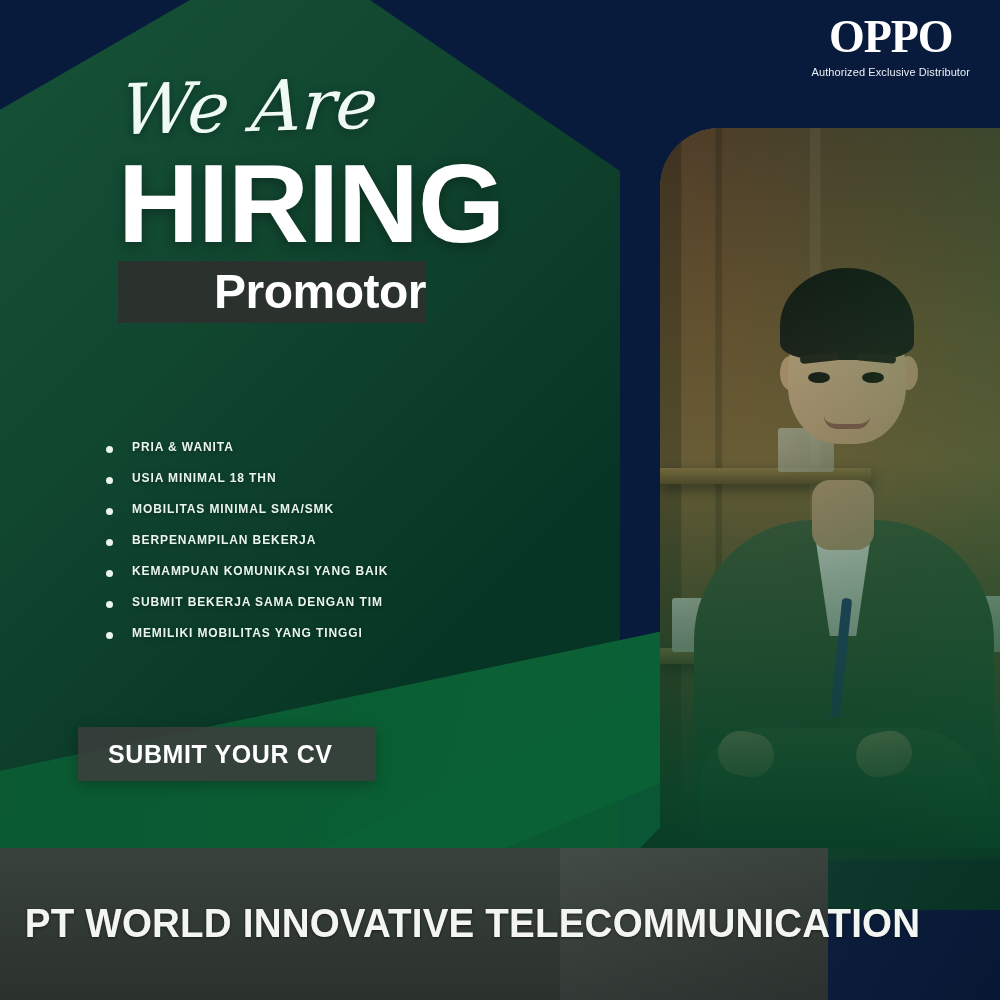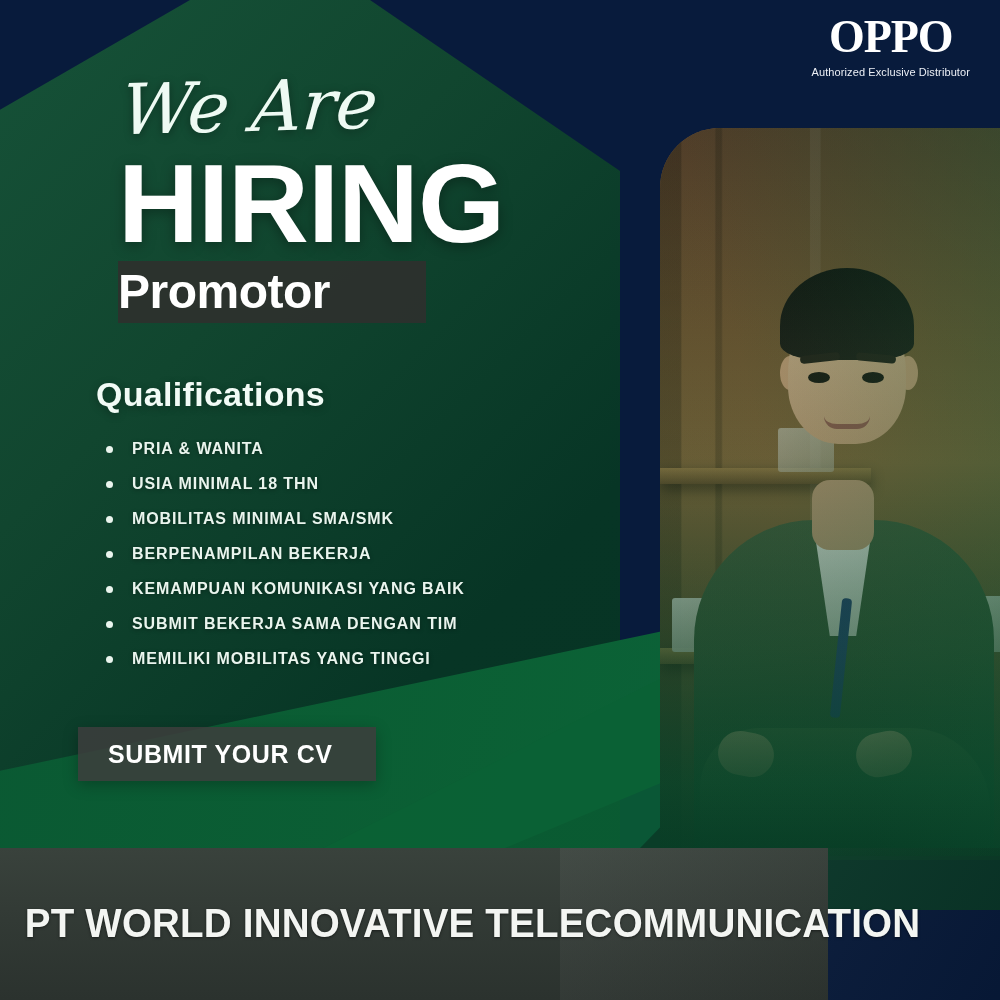--- a/index.html
+++ b/index.html
@@ -198,40 +198,40 @@
   .hiring {
     position:absolute; left:118px; top:148px;
     color:#ffffff; font-size:112px; font-weight:700;
     line-height:1; letter-spacing:-1px;
     text-shadow:0 3px 14px rgba(0,0,0,.35);
   }
   .promotor-box {
     position:absolute; left:118px; top:261px;
     width:308px; height:62px;
     background:rgba(45,48,45,.93);
-    display:flex; align-items:center; justify-content:flex-start;
+    display:flex; align-items:center; justify-content:flex-end;
   }
   .promotor-box span {
     color:#ffffff; font-size:48px; font-weight:700; line-height:1;
     letter-spacing:-.5px;
   }
 
   
   .qual-title {
     position:absolute; left:96px; top:375px;
     color:#f2fbf6; font-size:34px; font-weight:700; letter-spacing:.3px;
     text-shadow:0 2px 8px rgba(0,0,0,.3);
   }
   .qual-list {
     position:absolute; left:100px; top:440px;
     list-style:none; width:520px;
   }
   .qual-list li {
     position:relative; padding-left:32px; margin-bottom:17px;
-    color:#eaf5ee; font-size:16px; font-weight:700; letter-spacing:.9px;
+    color:#eaf5ee; font-size:12px; font-weight:700; letter-spacing:.9px;
     text-shadow:0 1px 4px rgba(0,0,0,.35);
   }
   .qual-list li::before {
     content:""; position:absolute; left:6px; top:6px;
     width:7px; height:7px; border-radius:50%; background:#eaf5ee;
   }
 
   
   .cta {
     position:absolute; left:78px; top:727px;
@@ -294,21 +294,20 @@
     <div class="oppo-word">OPPO</div>
     <div class="oppo-sub">Authorized Exclusive Distributor</div>
   </div>
 
   <div class="we-are">We Are</div>
   <div class="hiring">HIRING</div>
   <div class="promotor-box">
     <span>Promotor</span>
   </div>
 
-  <div class="qual-title">Qualifications</div>
   <ul class="qual-list">
     <li>PRIA &amp; WANITA</li>
     <li>USIA MINIMAL 18 THN</li>
     <li>MOBILITAS MINIMAL SMA/SMK</li>
     <li>BERPENAMPILAN BEKERJA</li>
     <li>KEMAMPUAN KOMUNIKASI YANG BAIK</li>
     <li>SUBMIT BEKERJA SAMA DENGAN TIM</li>
     <li>MEMILIKI MOBILITAS YANG TINGGI</li>
   </ul>
 

